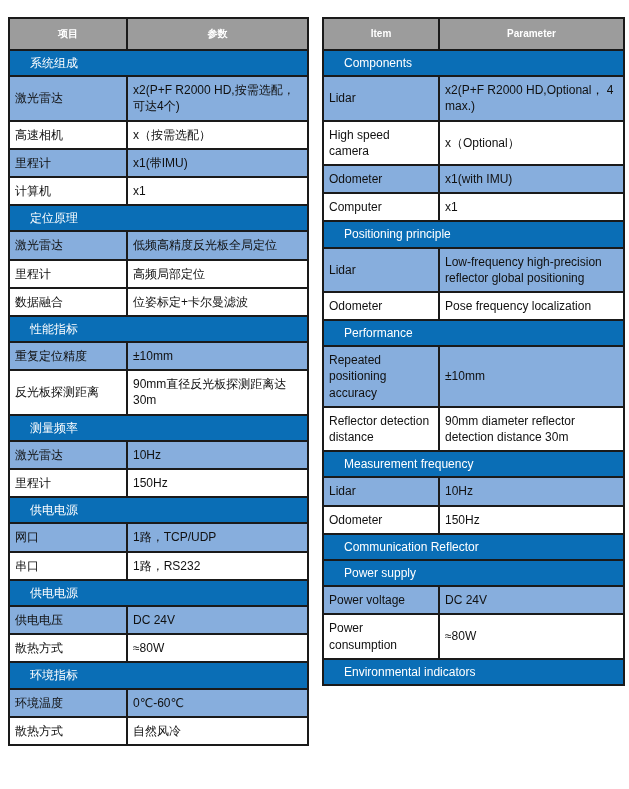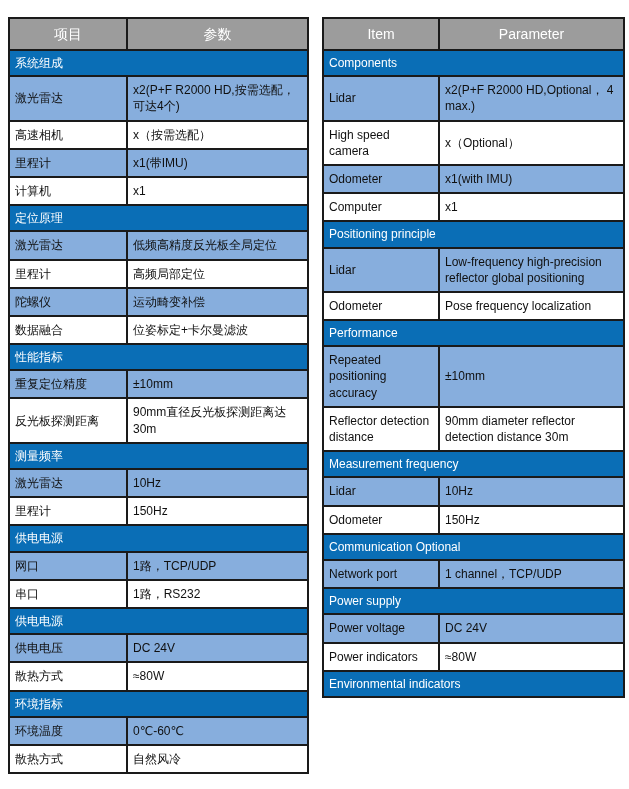--- a/index.html
+++ b/index.html
@@ -29,31 +29,31 @@
     font-size:12px;
     color:var(--cell-text);
     padding:5px 5px;
     vertical-align:middle;
     word-wrap:break-word;
     line-height:1.35;
   }
   th{
     background:var(--header-bg);
     color:var(--header-text);
-    font-weight:normal;
+    font-weight:bold;
     text-align:center;
     height:32px;
-    font-size:14px;
+    font-size:10px;
   }
   td.section{
     background:var(--section-bg);
     color:var(--header-text);
     font-weight:normal;
     height:26px;
-    padding:4px 5px;
+    padding:4px 20px;
   }
   td.label,td.value{height:27px;background:var(--row-bg);}
   tr.alt td{background:var(--row-alt);}
 </style>
 </head>
 <body>
 
 <div class="wrap">
 
   <table class="tbl-cn">
@@ -91,24 +91,20 @@
           <td colspan="2" class="section">定位原理</td>
         </tr>
         <tr class="alt">
           <td class="label">激光雷达</td>
           <td class="value">低频高精度反光板全局定位</td>
         </tr>
         <tr>
           <td class="label">里程计</td>
           <td class="value">高频局部定位</td>
         </tr>
-        <tr class="alt">
-          <td class="label">陀螺仪</td>
-          <td class="value">运动畸变补偿</td>
-        </tr>
         <tr>
           <td class="label">数据融合</td>
           <td class="value">位姿标定+卡尔曼滤波</td>
         </tr>
         <tr>
           <td colspan="2" class="section">性能指标</td>
         </tr>
         <tr class="alt">
           <td class="label">重复定位精度</td>
           <td class="value">±10mm</td>
@@ -222,35 +218,31 @@
         </tr>
         <tr class="alt">
           <td class="label">Lidar</td>
           <td class="value">10Hz</td>
         </tr>
         <tr>
           <td class="label">Odometer</td>
           <td class="value">150Hz</td>
         </tr>
         <tr>
-          <td colspan="2" class="section">Communication Optional</td>
-        </tr>
-        <tr class="alt">
-          <td class="label">Network port</td>
-          <td class="value">1 channel，TCP/UDP</td>
+          <td colspan="2" class="section">Communication Reflector</td>
         </tr>
         <tr>
           <td colspan="2" class="section">Power supply</td>
         </tr>
         <tr class="alt">
           <td class="label">Power voltage</td>
           <td class="value">DC 24V</td>
         </tr>
         <tr>
-          <td class="label">Power indicators</td>
+          <td class="label">Power consumption</td>
           <td class="value">≈80W</td>
         </tr>
         <tr>
           <td colspan="2" class="section">Environmental indicators</td>
         </tr>
       </tbody>
   </table>
 
 </div>
 

